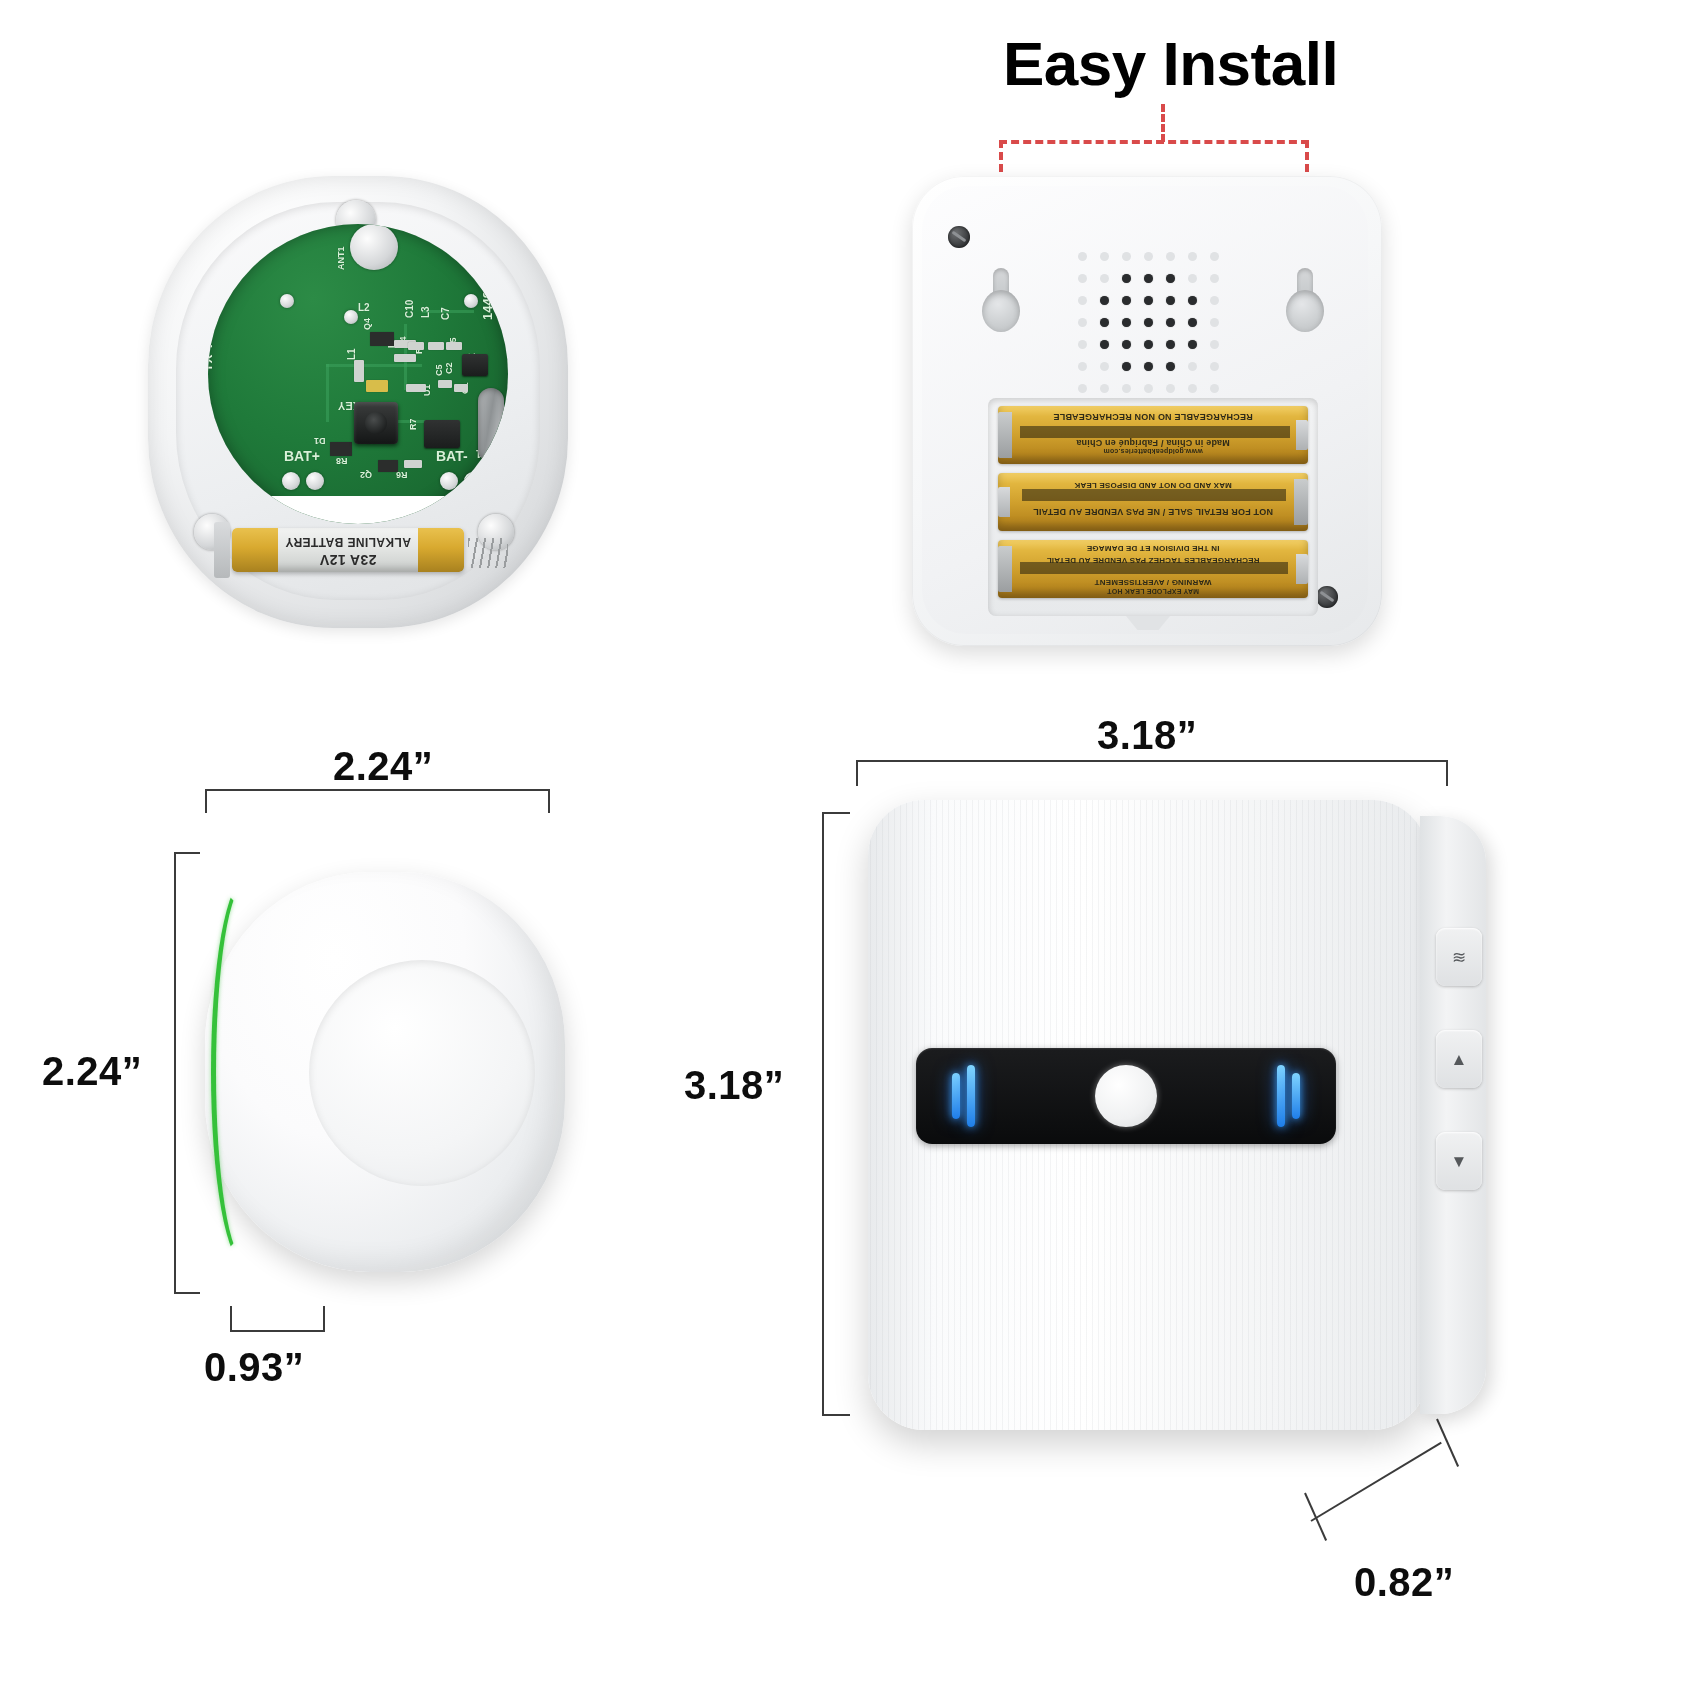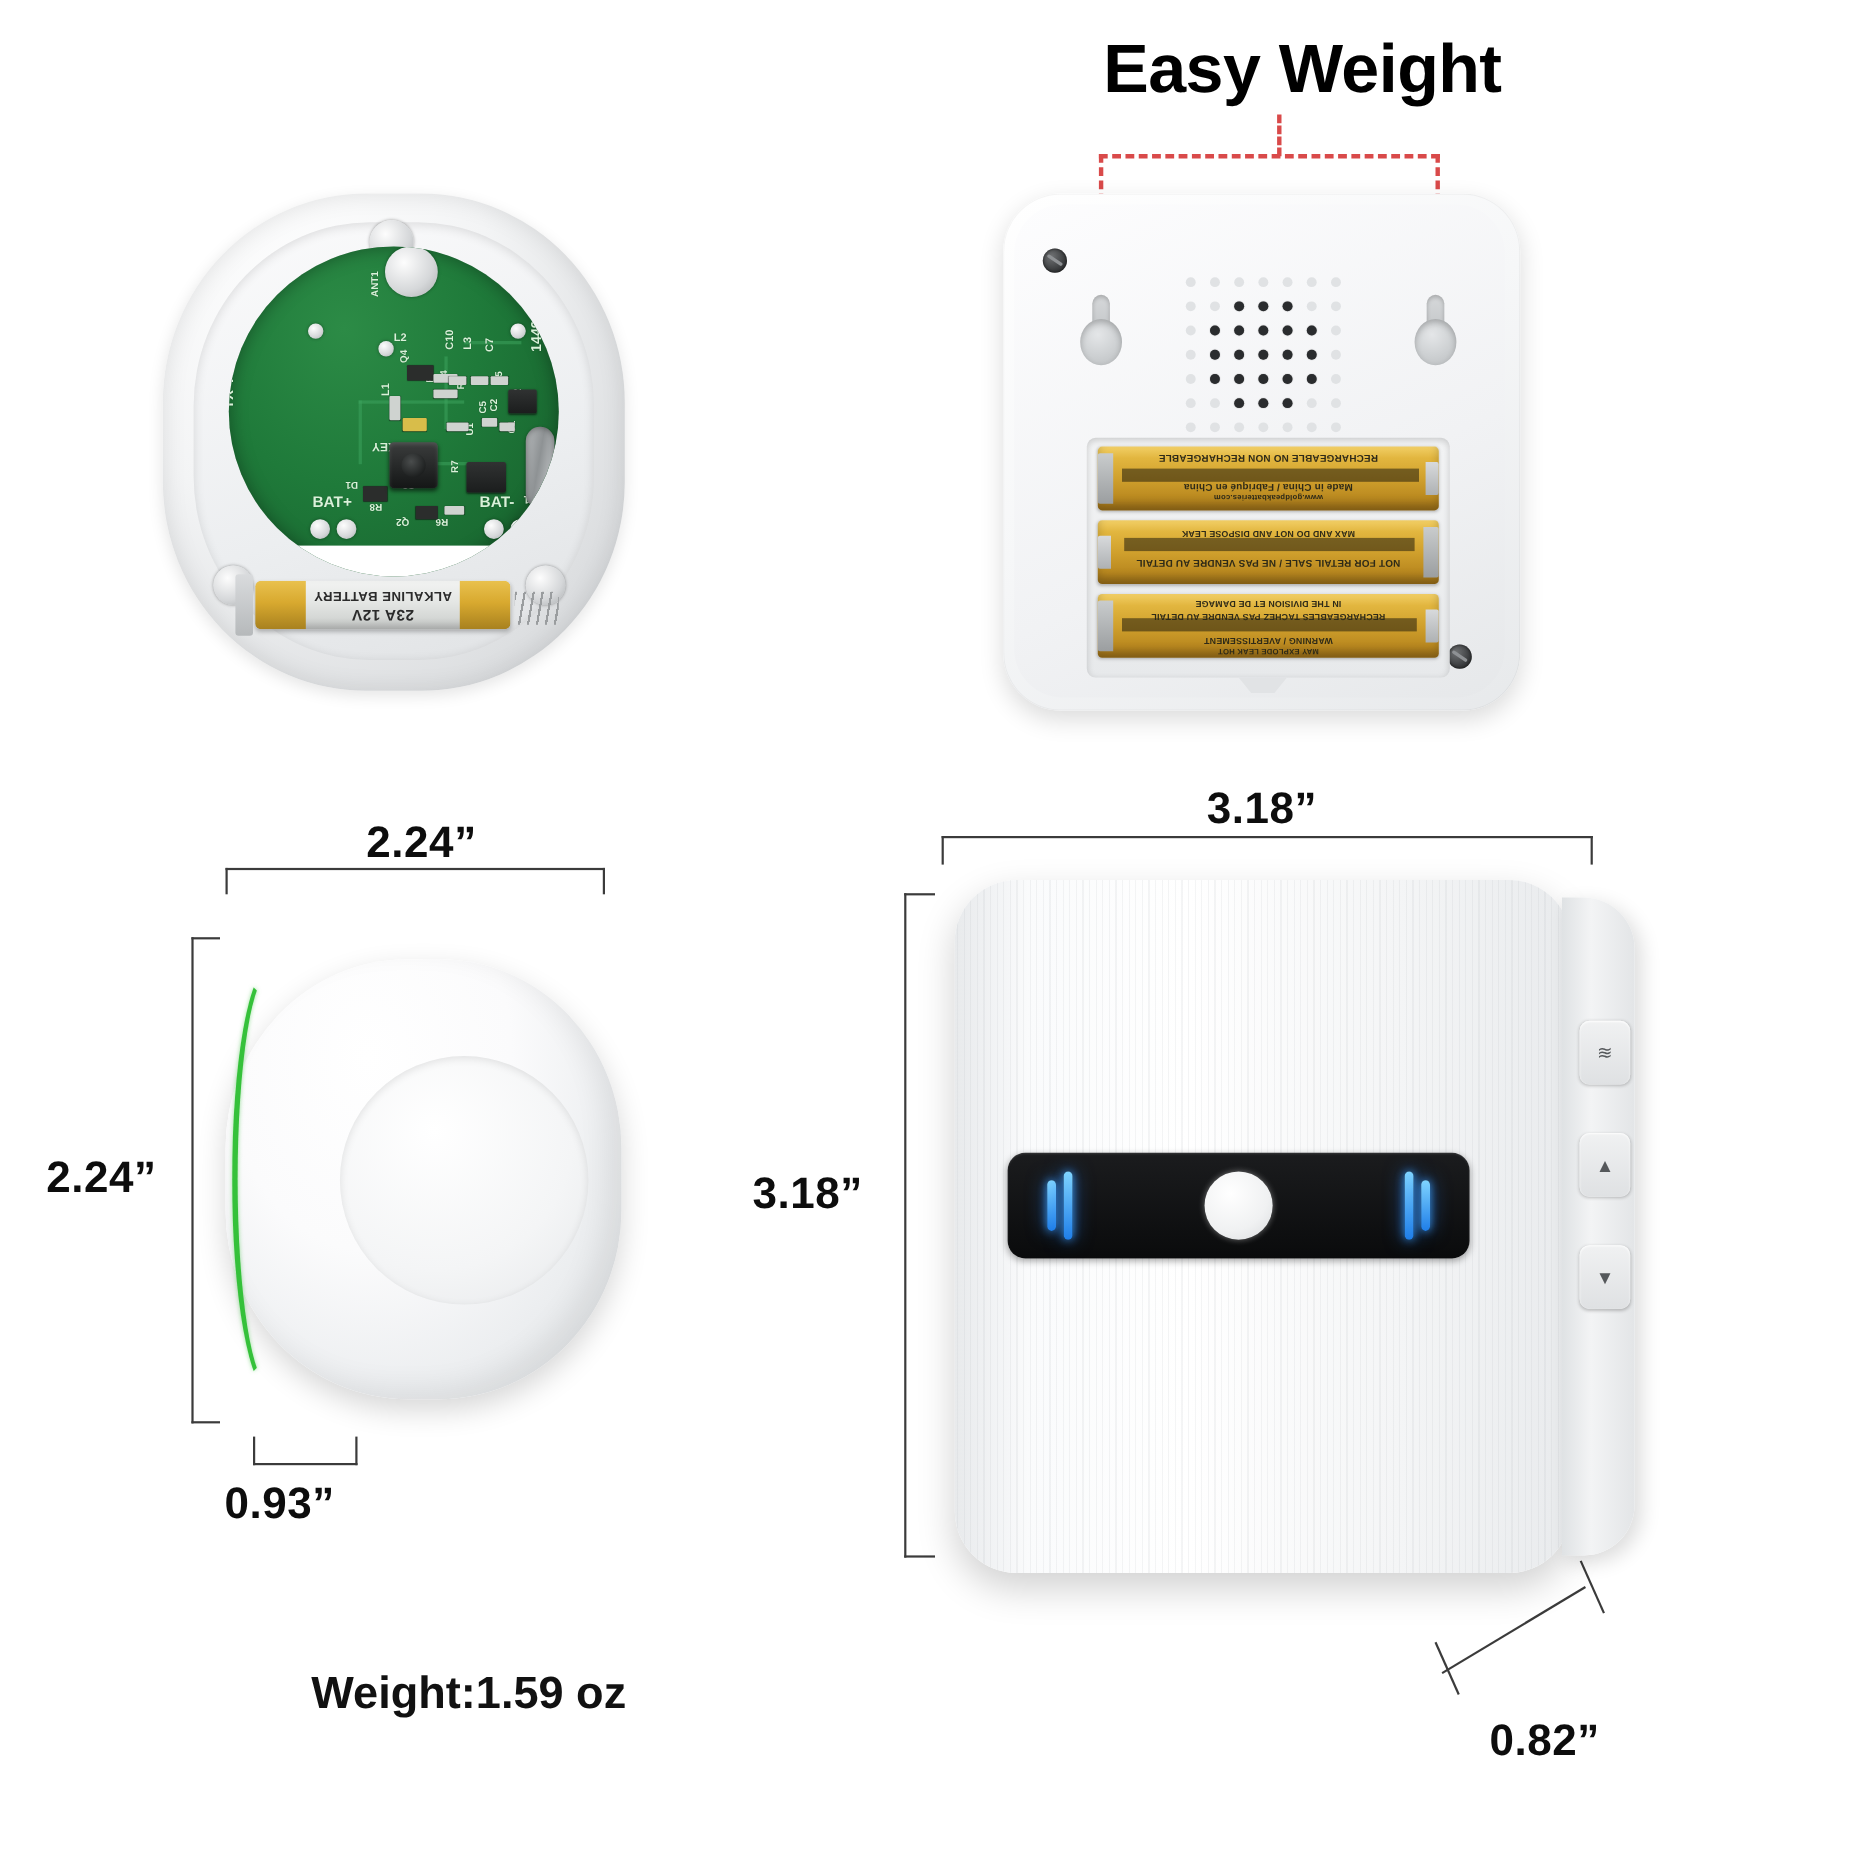--- a/index.html
+++ b/index.html
@@ -289,21 +289,21 @@
     width:62px; height:62px; border-radius:50%;
     background: radial-gradient(circle at 38% 32%, #ffffff 0%, #f0f1f2 60%, #d9dbdd 100%);
     box-shadow: 0 0 6px rgba(255,255,255,.4);
   }
 </style>
 </head>
 <body>
 
 <div id="stage">
 
-  <div class="abs headline" style="left:1003px; top:28px;">Easy Weight</div>
+  <div class="abs headline" style="left:1003px; top:28px;">Easy Install</div>
 
   <div class="abs dash-v" style="left:1161px; top:104px; height:38px;"></div>
   <div class="abs dash-h" style="left:999px; top:140px; width:310px;"></div>
   <div class="abs dash-v" style="left:999px; top:140px; height:200px;"></div>
   <div class="abs dash-v" style="left:1305px; top:140px; height:200px;"></div>
 
   <div class="abs tx-open-shell" style="left:148px; top:176px;">
     <div class="tx-open-inner"></div>
 
     <div class="silk-pad" style="left:188px; top:24px; width:40px; height:40px;"></div>
@@ -522,21 +522,20 @@
   <div class="abs rule-h" style="left:230px; top:1330px; width:95px;"></div>
   <div class="abs tick-v" style="left:230px; top:1306px; height:26px;"></div>
   <div class="abs tick-v" style="left:323px; top:1306px; height:26px;"></div>
   <div class="abs dim-label" style="left:204px; top:1345px; font-size:40px;">0.93”</div>
 
   <div class="tx-front" style="left:205px; top:872px;">
     <div class="tx-front-ring"></div>
     <div class="tx-front-bezel"></div>
   </div>
 
-  <div class="abs weight-label" style="left:283px; top:1516px;">Weight:1.59 oz</div>
 
   <div class="abs rule-h" style="left:856px; top:760px; width:592px;"></div>
   <div class="abs tick-v" style="left:856px; top:760px; height:26px;"></div>
   <div class="abs tick-v" style="left:1446px; top:760px; height:26px;"></div>
   <div class="abs dim-label" style="left:1097px; top:713px; font-size:40px;">3.18”</div>
 
   <div class="abs rule-v" style="left:822px; top:812px; height:604px;"></div>
   <div class="abs tick-h" style="left:822px; top:812px; width:28px;"></div>
   <div class="abs tick-h" style="left:822px; top:1414px; width:28px;"></div>
   <div class="abs dim-label" style="left:684px; top:1063px; font-size:40px;">3.18”</div>

